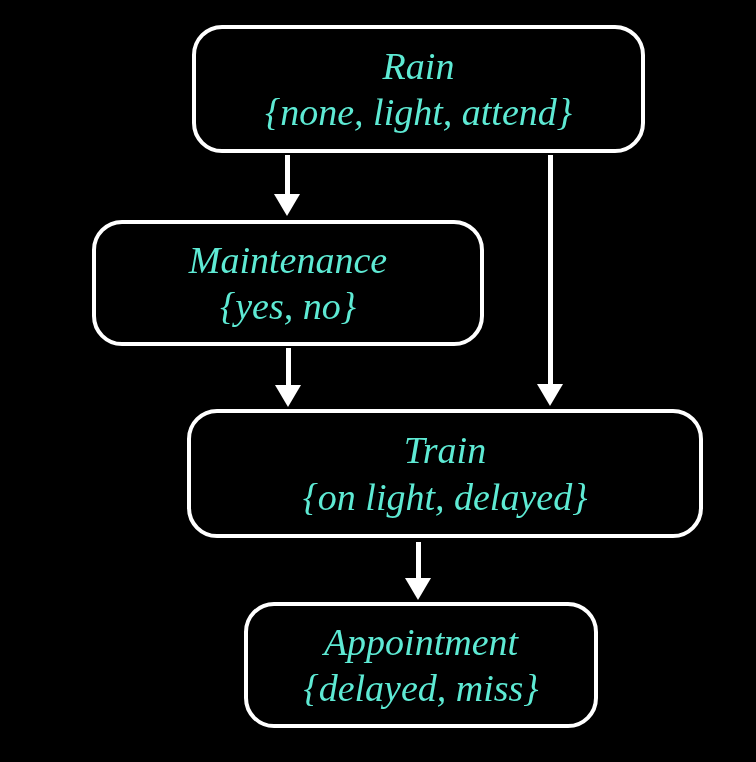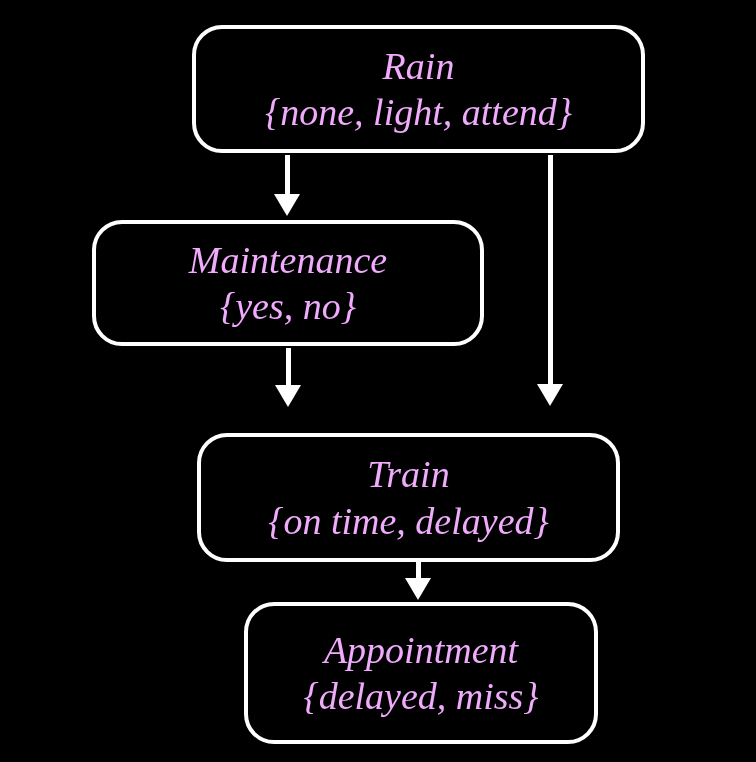--- a/index.html
+++ b/index.html
@@ -14,37 +14,37 @@
     background: #000000;
     overflow: hidden;
     font-family: "Liberation Serif", "DejaVu Serif", serif;
   }
   .node {
     position: absolute;
     box-sizing: border-box;
     border: 4.5px solid #ffffff;
     border-radius: 30px;
     background: #000000;
-    color: #f0abfc;
+    color: #5eead4;
     display: flex;
     flex-direction: column;
     align-items: center;
     justify-content: center;
     text-align: center;
     font-style: italic;
     font-size: 38px;
     line-height: 1.22;
   }
   .node-label, .node-values {
     white-space: nowrap;
   }
   #node-rain        { left: 192px; top: 25px;  width: 453px; height: 128px; }
   #node-maintenance { left: 92px;  top: 220px; width: 392px; height: 126px; align-items: center; }
-  #node-train       { left: 197px; top: 409px; width: 423px; height: 129px; margin-top: 24px; }
-  #node-appointment { left: 244px; top: 602px; width: 354px; height: 142px; }
+  #node-train       { left: 187px; top: 409px; width: 516px; height: 129px; }
+  #node-appointment { left: 244px; top: 602px; width: 354px; height: 126px; }
 
   .edge {
     position: absolute;
     width: 26px;
     display: flex;
     flex-direction: column;
     align-items: center;
   }
   .edge-shaft {
     width: 5px;
@@ -93,21 +93,21 @@
     <div class="node-values">{none, light, attend}</div>
   </div>
 
   <div class="node" id="node-maintenance">
     <div class="node-label">Maintenance</div>
     <div class="node-values">{yes, no}</div>
   </div>
 
   <div class="node" id="node-train">
     <div class="node-label">Train</div>
-    <div class="node-values">{on time, delayed}</div>
+    <div class="node-values">{on light, delayed}</div>
   </div>
 
   <div class="node" id="node-appointment">
     <div class="node-label">Appointment</div>
     <div class="node-values">{delayed, miss}</div>
   </div>
 
 </div>
 
 </body></html>

